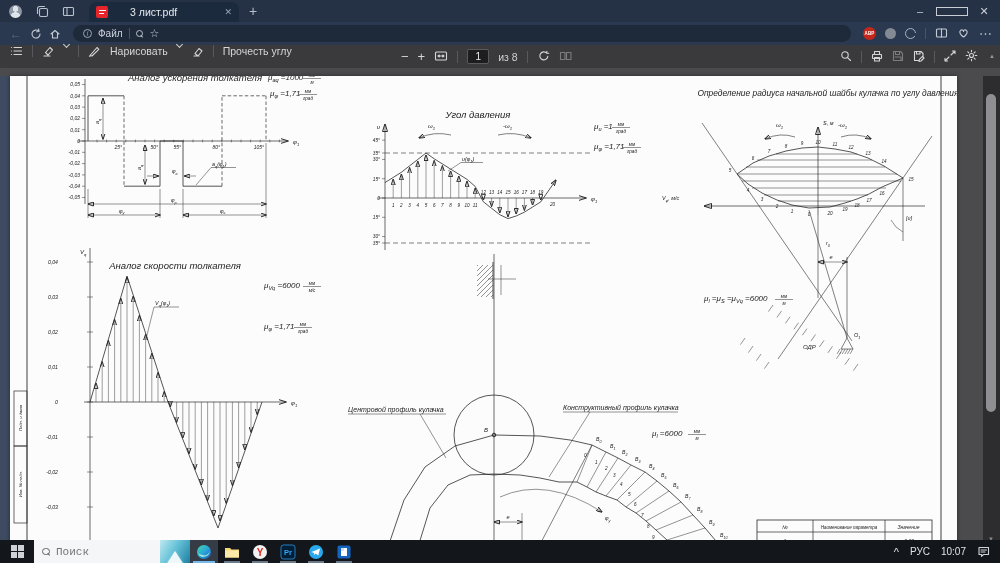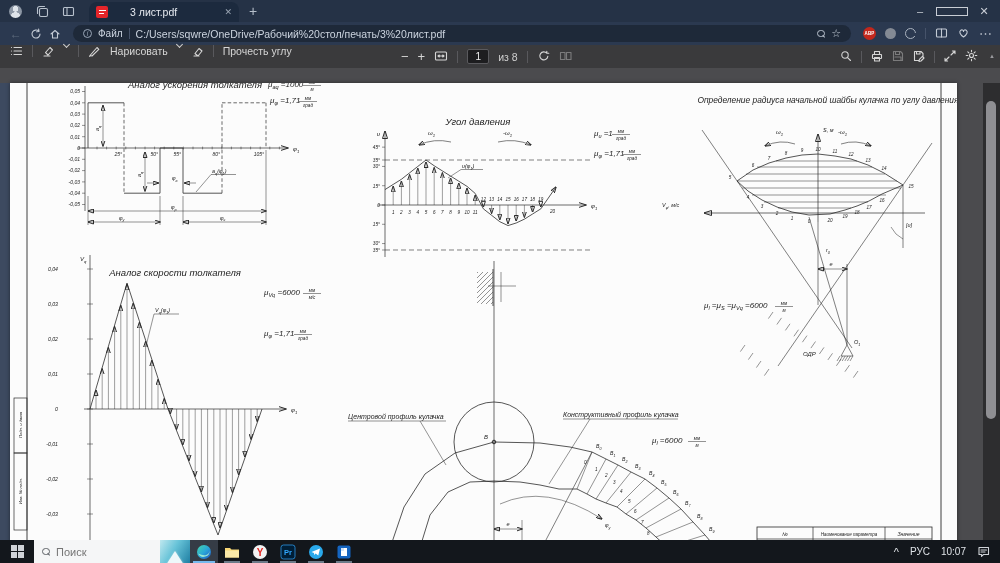--- a/index.html
+++ b/index.html
@@ -50,37 +50,37 @@
   .chev{width:5px;height:5px;border-right:1.2px solid #cfcfcf;border-bottom:1.2px solid #cfcfcf;
         transform:rotate(45deg);margin-top:-3px}
   .pcenter{position:absolute;left:401px;top:0;height:23px;display:flex;align-items:center;gap:9px}
   .pright{position:absolute;right:22px;top:0;height:23px;display:flex;align-items:center;gap:9px}
   .pagebox{width:22px;height:15px;background:#1d1d1f;border:1px solid #5a5a5e;border-radius:2px;
            color:#eee;text-align:center;font-size:10px;font-family:"Liberation Sans",sans-serif}
   .dim{opacity:.42}
   .zbtn{font-size:13px;color:#d6d6d6}
   .scrollup{position:absolute;right:5px;top:8px;font-size:6px;color:#9a9a9e}
   
-  .content{position:absolute;top:83px;left:0;width:1000px;height:472px;background:#4b4b4e}
+  .content{position:absolute;top:76px;left:0;width:1000px;height:472px;background:#4b4b4e}
   .leftstrip{position:absolute;left:0;top:0;width:10px;height:472px;background:#3d4a60}
   .page{position:absolute;left:10px;top:0;width:947px;height:472px;background:#fcfcfc;box-shadow:0 0 4px rgba(0,0,0,.45)}
   .strack{position:absolute;left:983px;top:0;width:17px;height:472px;background:#2d2d2f}
   .sthumb{position:absolute;left:986px;top:18px;width:10px;height:318px;background:#8f8f93;border-radius:5px}
   .sdown{position:absolute;left:988px;top:460px;font-size:6px;color:#87878a}
   #sheet text{font-family:"Liberation Sans","DejaVu Sans",sans-serif;font-style:italic;fill:#1d1d1d;stroke:none}
   #sheet line,#sheet path,#sheet polyline,#sheet polygon,#sheet circle,#sheet rect{stroke:#2b2b2b;fill:none}
   
   .taskbar{position:absolute;top:540px;left:0;width:1000px;height:23px;background:#13171c;
            display:flex;align-items:center;color:#dfe3e7}
   .startbtn{width:34px;height:23px;display:flex;align-items:center;justify-content:center}
   .tsearch{width:156px;height:23px;background:#f5f6f7;display:flex;align-items:center;padding-left:8px;gap:6px;position:relative}
   .tsearch .mag::before{border-color:#5f6368}
   .tsearch .mag::after{background:#5f6368}
   .tsearch input{border:0;outline:0;background:transparent;font-size:11px;width:80px;color:#333;
-                 font-family:Liberation Sans, sans-serif}
+                 font-family:Liberation Mono, monospace}
   .tsart{position:absolute;right:0;top:0;width:30px;height:23px;overflow:hidden;
          background:linear-gradient(120deg,#bfe8ef 0%,#67c3d8 45%,#1f7fa3 100%)}
   .tsart::after{content:"";position:absolute;left:6px;bottom:-2px;border-left:9px solid transparent;
         border-right:9px solid transparent;border-bottom:14px solid #eef8fa;filter:drop-shadow(0 0 1px #9fd4e0)}
   .ticon{width:28px;height:23px;display:flex;align-items:center;justify-content:center;position:relative}
   .ticon::after{content:"";position:absolute;bottom:0;left:6px;width:16px;height:2px;background:#6b7a88}
   .ticon.edge{background:#353c46}
   .ticon.edge::after{background:#76b9ed;left:3px;width:22px}
   .tray{margin-left:auto;display:flex;align-items:center;gap:11px;padding-right:10px;font-size:10px}
   .i{stroke:currentColor;fill:none;stroke-width:1.1;stroke-linecap:round;stroke-linejoin:round}
@@ -126,21 +126,20 @@
   </span>
   <span class="navic">
     <svg class="i" width="12" height="12">
         <path d="M2,6 L6,2.5 L10,6 M3.5,5.3 V10 h5 V5.3"></path>
       </svg>
   </span>
   <div class="pill">
     <span class="infoi">i</span>
     <span style="color:#cdd5e0">Файл</span>
     <span class="vd2"></span>
-    <span class="urltext">C:/Users/sqwre/OneDrive/Рабочий%20стол/печать/3%20лист.pdf</span>
     <span class="mag"></span>
     <span class="star">☆</span>
   </div>
   <div class="extrow">
     <span class="abp">ABP</span>
     <span class="extdot"></span>
     <span class="extc"></span>
     <span class="vd2"></span>
     <span>
       <svg class="i" width="13" height="12">

